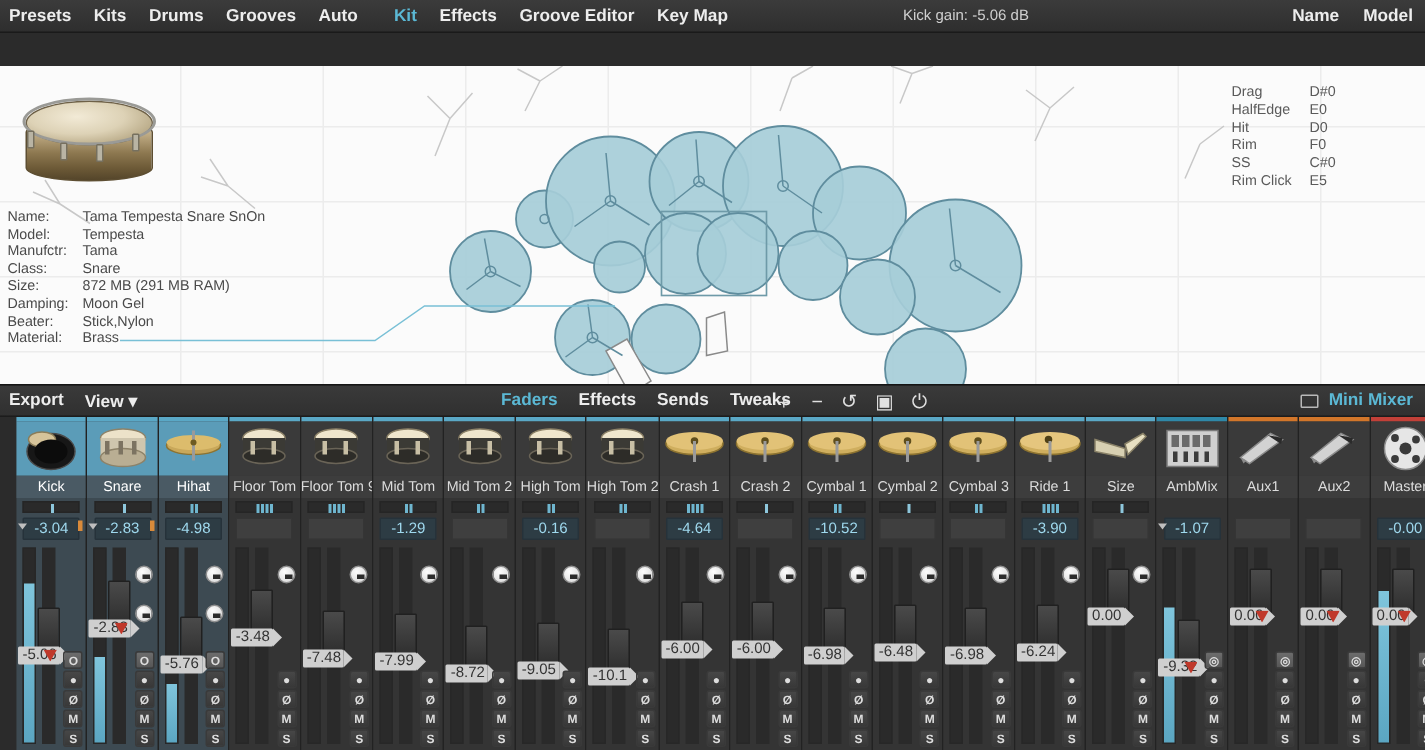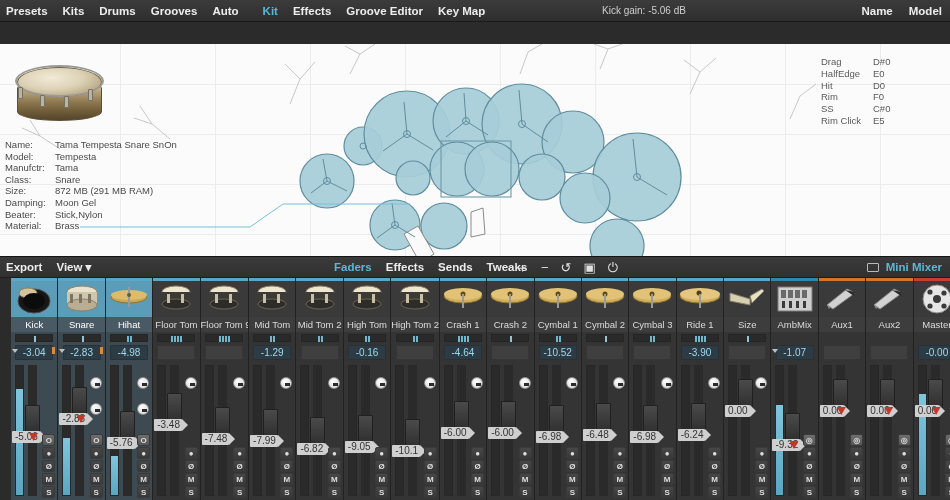--- a/index.html
+++ b/index.html
@@ -664,21 +664,21 @@
         </div>
         <div class="valrow">
           <div class="valbox empty"></div>
         </div>
         <div class="faderarea">
           <div class="meter">
             <div class="fill" style="height: 0%;"></div>
           </div>
           <div class="fadertrack"></div>
           <div class="faderhandle" style="top: 56px;"></div>
-          <div class="fader-tag" style="top: 82px;">-6.82</div>
+          <div class="fader-tag" style="top: 82px;">-8.72</div>
           <div class="knob" style="top: 16px;"></div>
           <div class="btncol">
             <div class="cbtn dark">●</div>
             <div class="cbtn dark">Ø</div>
             <div class="cbtn dark">M</div>
             <div class="cbtn dark">S</div>
           </div>
         </div>
       </div>
       <div class="strip">

